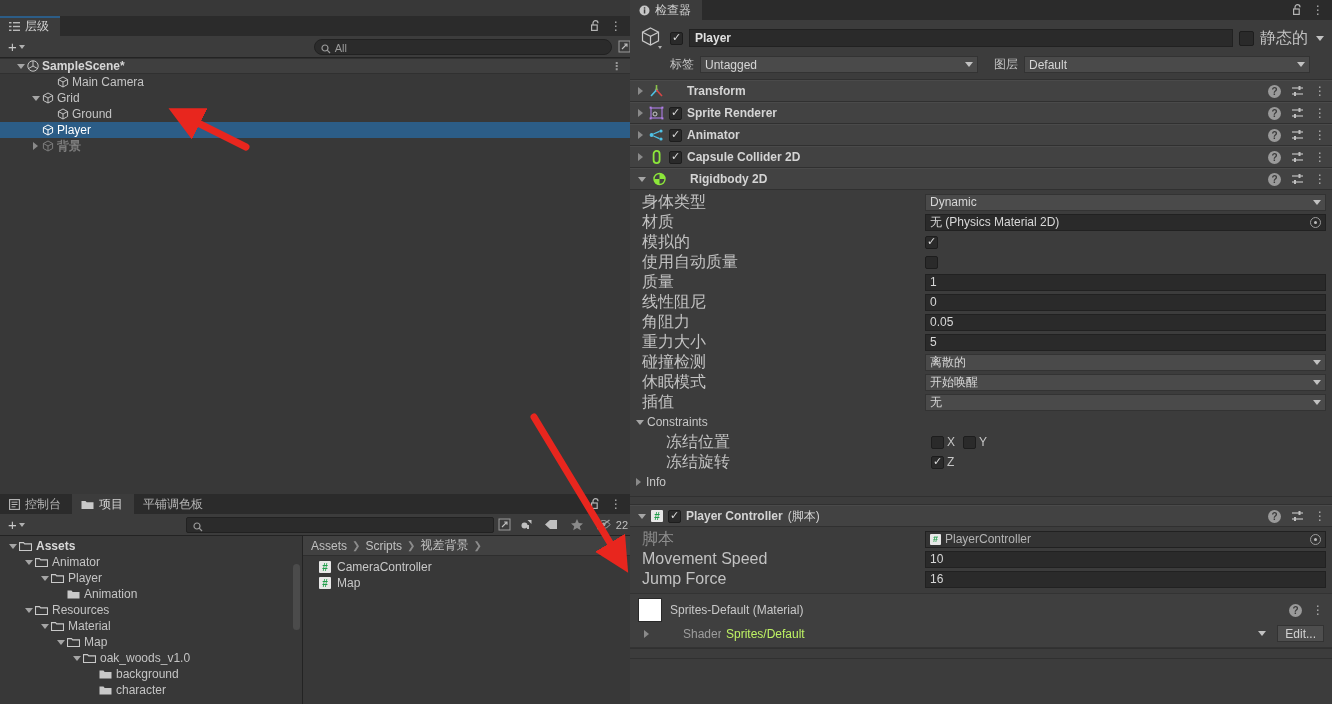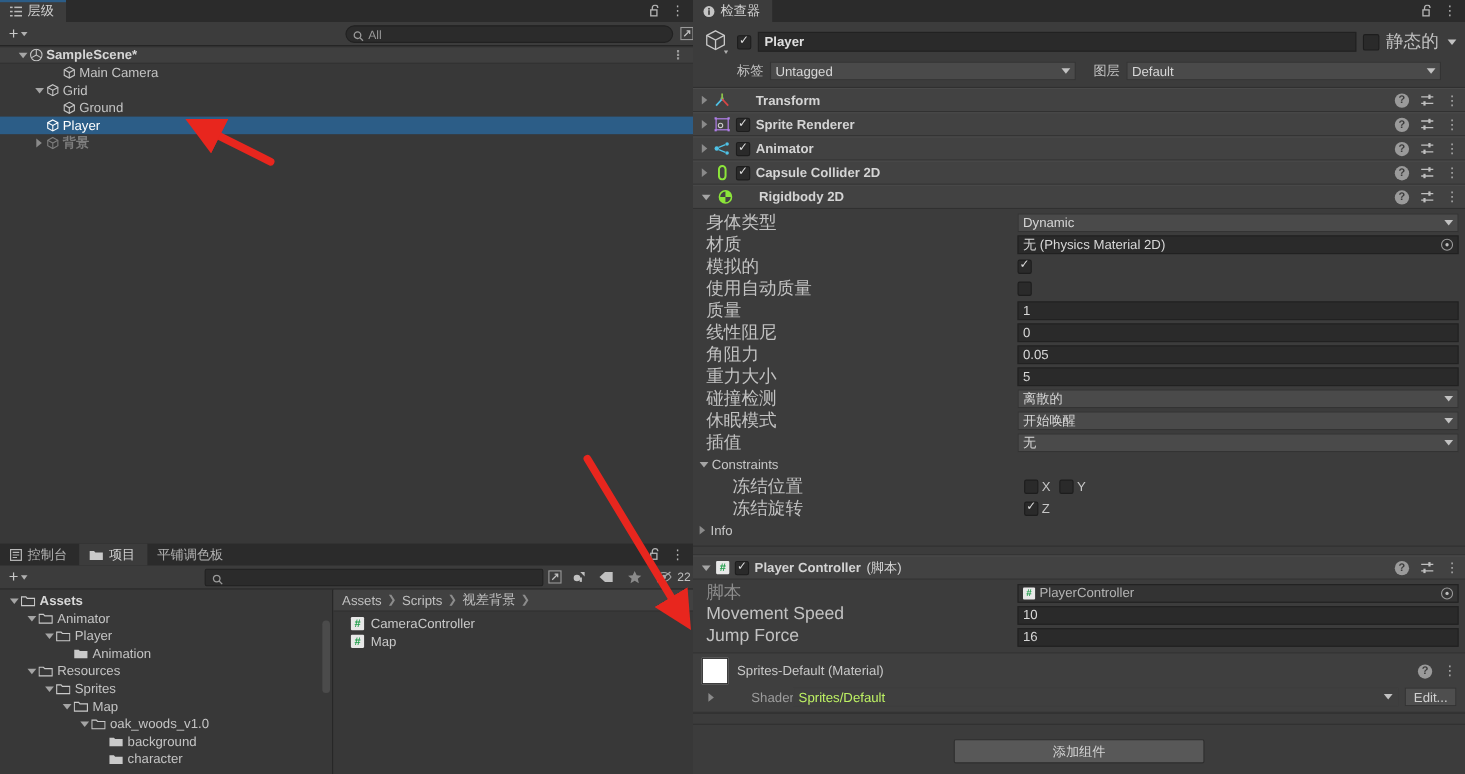--- a/index.html
+++ b/index.html
@@ -54,21 +54,21 @@
     border-right: 3.5px solid transparent; border-top: 4px solid #b0b0b0;
   }
   .searchbox {
     height: 16px; background: #2b2b2b; border: 1px solid #212121;
     border-radius: 8px; display: flex; align-items: flex-end; gap: 4px;
     padding: 0 6px; color: #8e8e8e; font-size: 11px; flex: none;
   }
   .searchbox .sv { flex: 1; color: #9a9a9a; }
 
   
-  #hierarchy { left: 0; top: 0; width: 630px; height: 494px; background: #383838; }
+  #hierarchy { left: 0; top: 16px; width: 630px; height: 494px; background: #383838; }
   .h-list { position: relative; }
   .h-row {
     height: 16px; display: flex; align-items: center; font-size: 12px;
     color: #c4c4c4; padding-left: 0; cursor: pointer; position: relative;
   }
   .h-row.scene { background: #3f3f3f; font-weight: bold; color: #d6d6d6;
                  border-top: 1px solid #303030; border-bottom: 1px solid #303030; }
   .h-row.selected { background: #2c5d87; color: #ffffff; }
   .h-row.dim { color: #7d7d7d; font-weight: bold; }
   .h-foldout {
@@ -476,21 +476,21 @@
             <div class="p-row">
               <span style="width:38px;flex:none"></span>
               <span style="width:13px;flex:none;display:flex;align-items:center;justify-content:center">
                 <span class="tri-dn"></span>
               </span>
               <span style="display:flex;align-items:center">
                 <svg class="folder-ico" viewBox="0 0 13 11">
                   <path d="M0.5 1.6 h4 l1.2 1.3 h6.8 v6.6 h-12 z" fill="none" stroke="#c9c9c9" stroke-width="1.1"></path>
                 </svg>
               </span>
-              <span>Sprites</span>
+              <span>Material</span>
             </div>
             <div class="p-row">
               <span style="width:54px;flex:none"></span>
               <span style="width:13px;flex:none;display:flex;align-items:center;justify-content:center">
                 <span class="tri-dn"></span>
               </span>
               <span style="display:flex;align-items:center">
                 <svg class="folder-ico" viewBox="0 0 13 11">
                   <path d="M0.5 1.6 h4 l1.2 1.3 h6.8 v6.6 h-12 z" fill="none" stroke="#c9c9c9" stroke-width="1.1"></path>
                 </svg>
@@ -905,23 +905,20 @@
           <span class="dd-arrow"></span>
         </span>
         <span class="edit-btn">Edit...</span>
       </div>
     </div>
 
     <div class="sep-line"></div>
     <div style="height:9px;background:#3c3c3c;"></div>
     <div class="sep-line"></div>
 
-    <div class="addcomp-wrap">
-      <div class="addcomp">添加组件</div>
-    </div>
   </div>
 
   <svg id="arrows">
     <defs>
       <marker id="ah" markerWidth="5" markerHeight="5" refX="2.2" refY="2.5" orient="auto">
         <path d="M0,0 L5,2.5 L0,5 z" fill="#e8261e"></path>
       </marker>
     </defs>
     <g id="arrow-group">
         <line x1="246" y1="147" x2="186" y2="117" stroke="#e8261e" stroke-width="7" stroke-linecap="round" marker-end="url(#ah)"></line>

